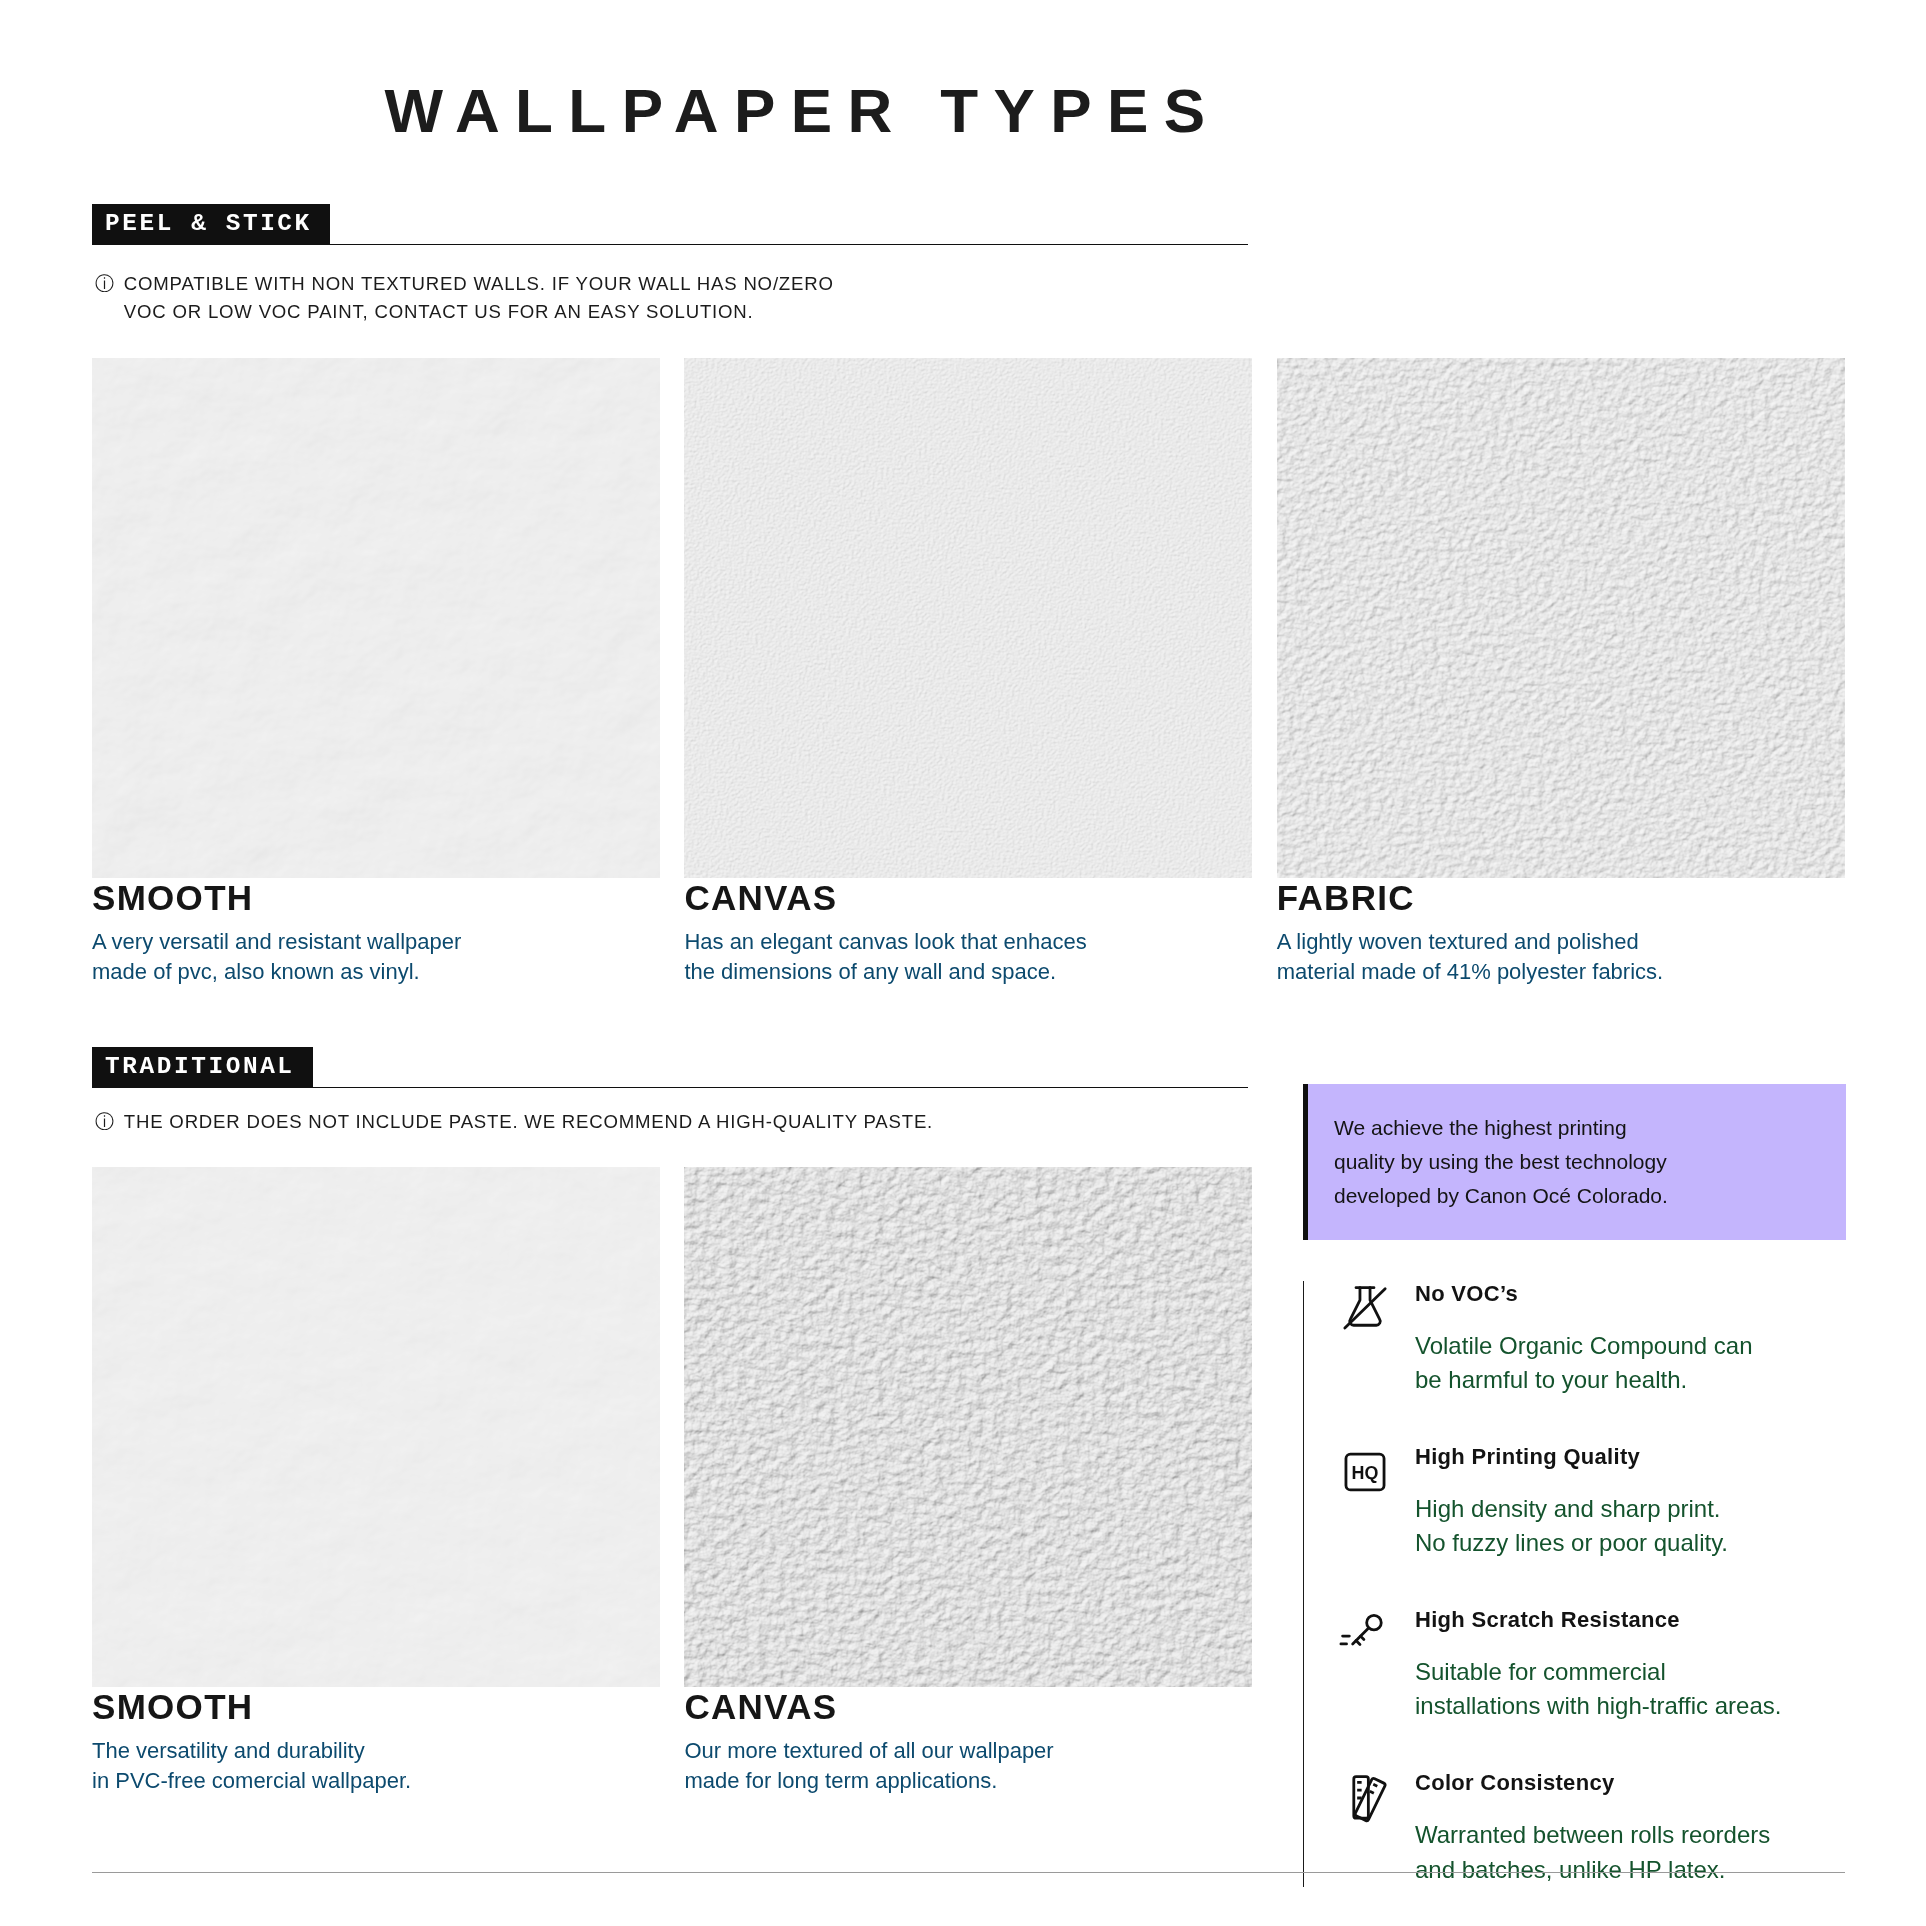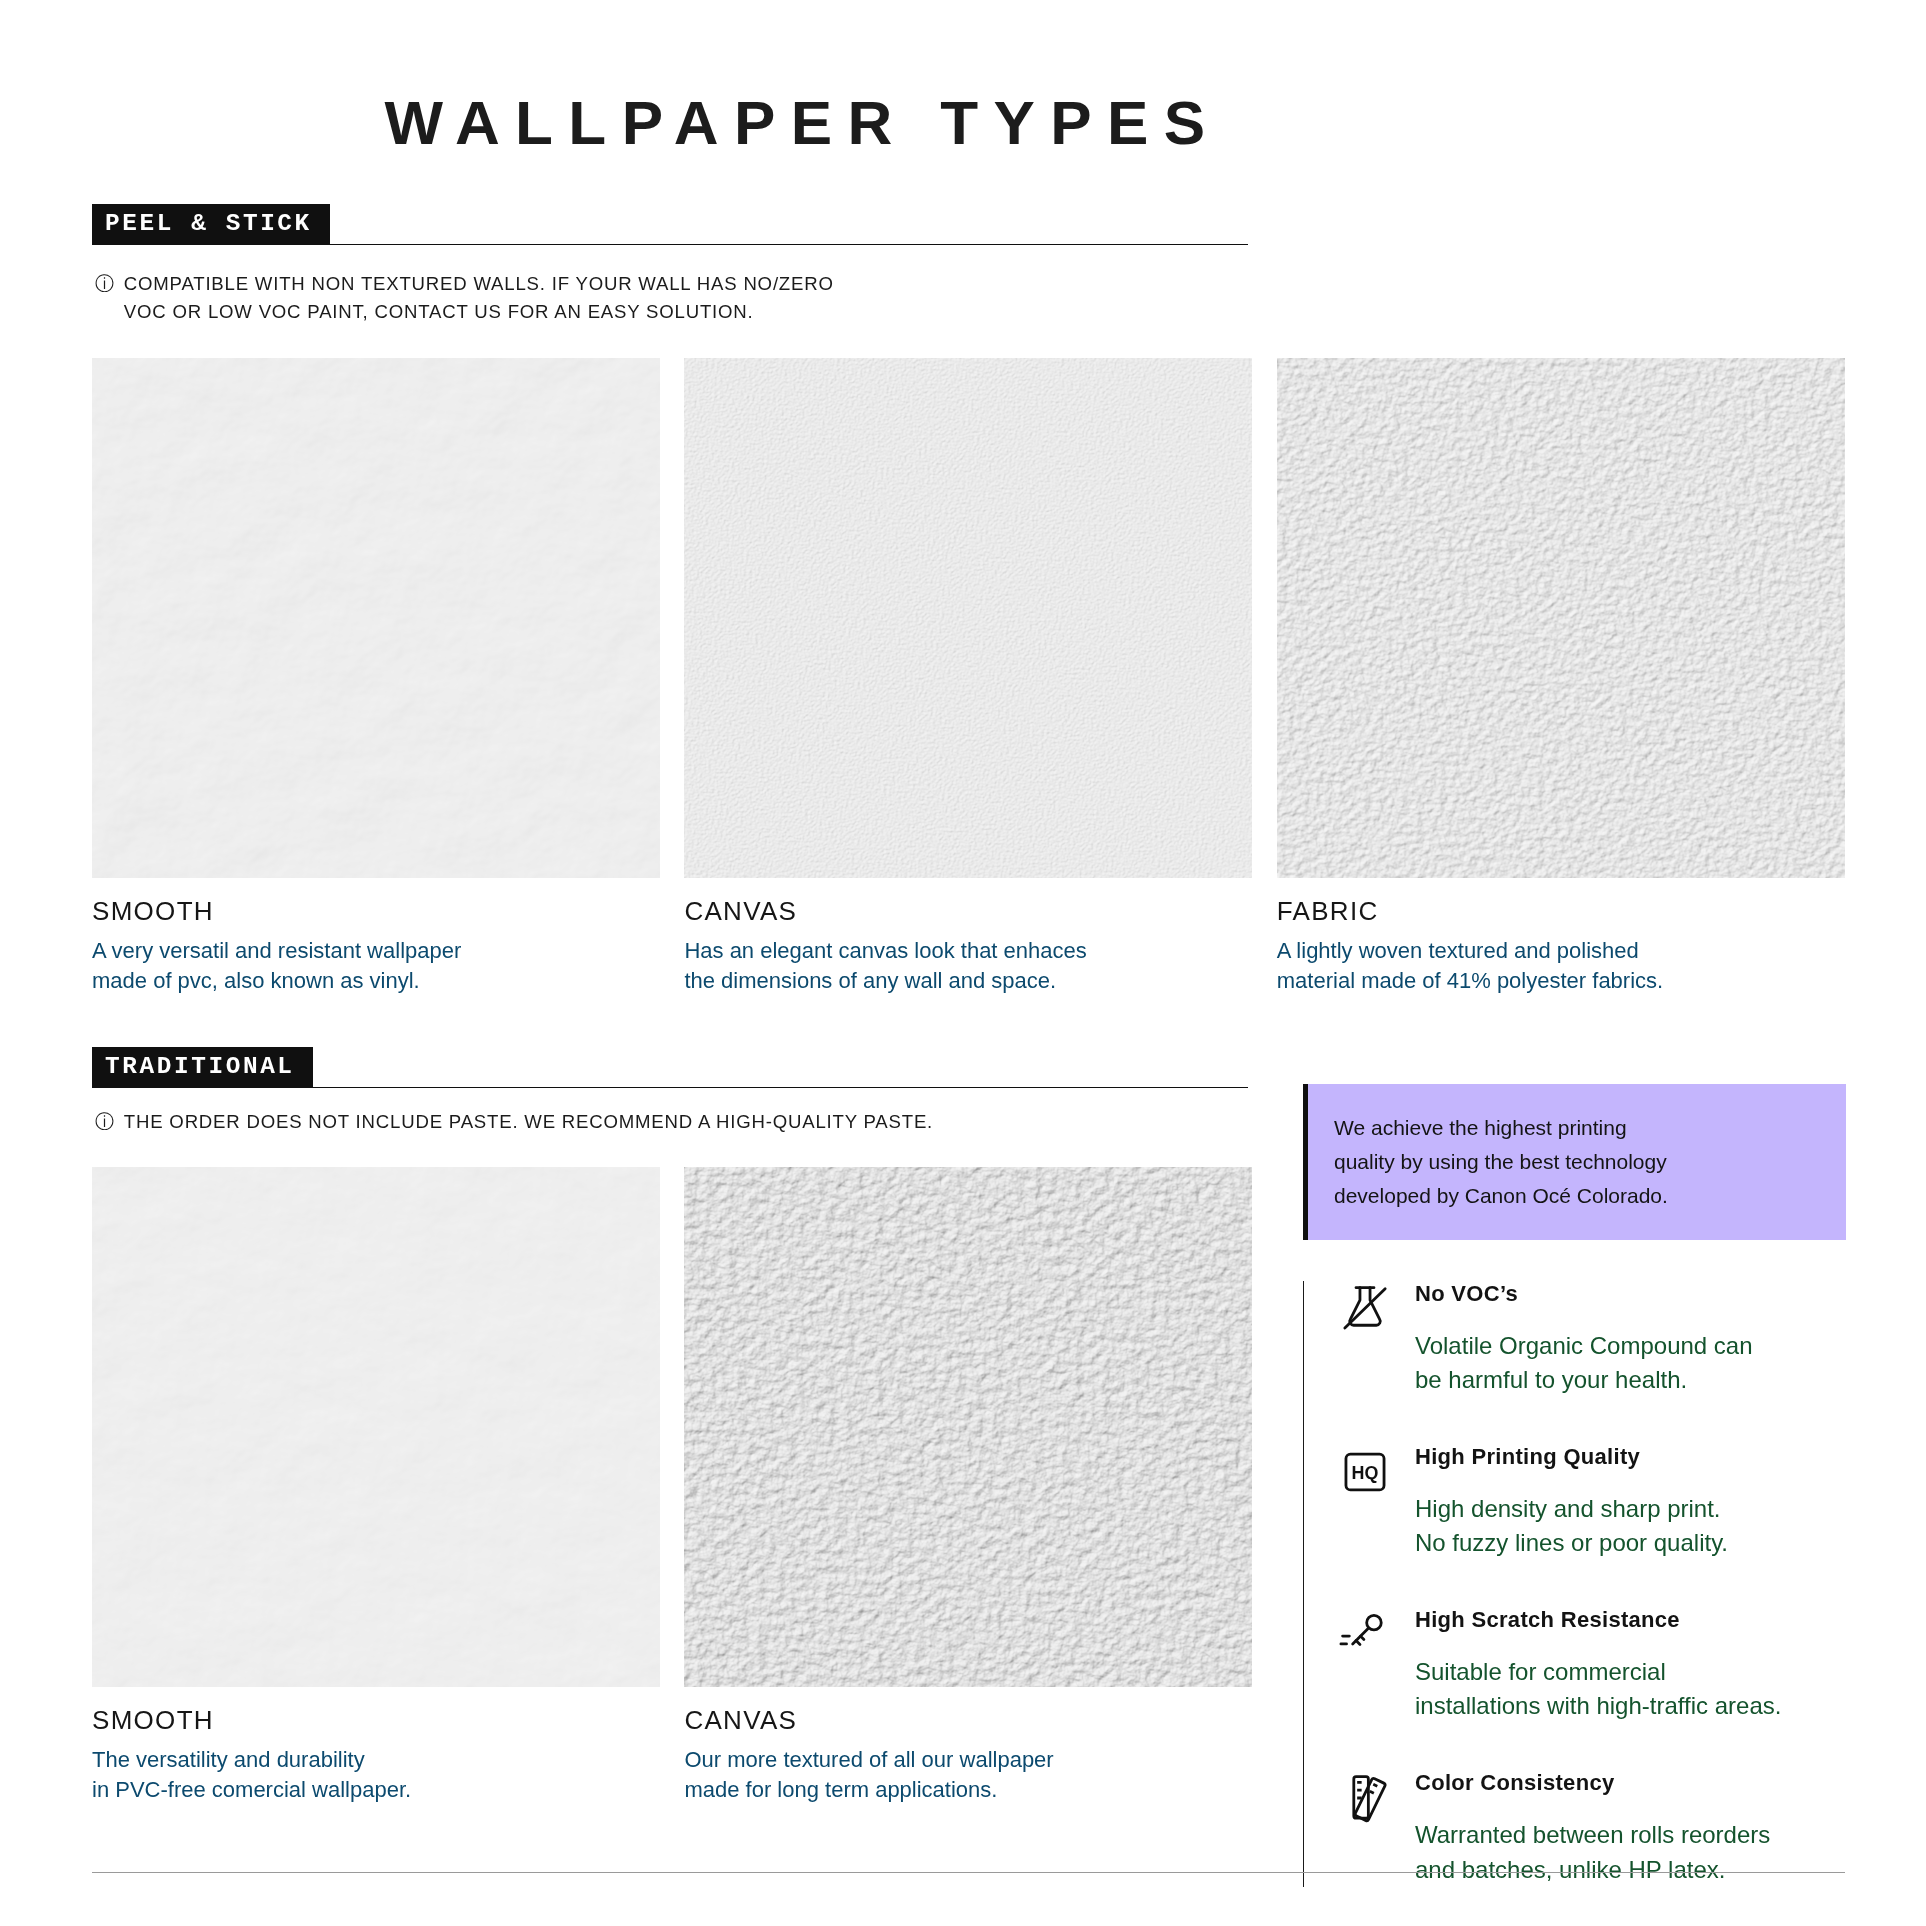--- a/index.html
+++ b/index.html
@@ -7,21 +7,21 @@
   body {
     background:#ffffff;
     font-family:"Liberation Sans", sans-serif;
     color:#1a1a1a;
     position:relative;
     overflow:hidden;
   }
   .page { position:absolute; inset:0; background:#fff; }
 
   .title {
-    position:absolute; top:87px; left:0; width:1605px;
+    position:absolute; top:75px; left:0; width:1605px;
     text-align:center; font-size:62px; font-weight:600;
     letter-spacing:15.4px; color:#1c1c1c; white-space:nowrap;
   }
 
   .section-head {
     position:absolute; left:92px; width:1156px;
     display:flex; align-items:flex-end;font-family:Liberation Mono, monospace;
   }
   .head-ps { top:204px; }
   .head-tr { top:1047px; }
@@ -40,21 +40,21 @@
   .note-tr { top:1108px; }
   .note-text { white-space:pre-line; }
   .info-glyph { font-size:19px; line-height:1.45; }
 
   .swatch-row { position:absolute; left:92px; display:flex; gap:24.4px; }
   .row-ps { top:358px; }
   .row-tr { top:1167px; }
   .swatch-col { width:568px; }
   .swatch { width:568px; height:520px; overflow:hidden; background:#f3f3f3; }
   .swatch svg { display:block; width:100%; height:100%; }
-  .swatch-name { margin-top:18px; font-size:26px; font-weight:400; letter-spacing:1.3px; color:#161616; }
+  .swatch-name { font-size:35px; font-weight:700; letter-spacing:1.3px; color:#161616; }
   .swatch-desc { margin-top:9px; font-size:22px; line-height:1.38; color:#0c4a6e; white-space:pre-line; }
 
   .quality-box {
     position:absolute; left:1303px; top:1084px; width:543px;
     background:#c4b5fd; border-left:5.8px solid #101010;
     padding:27px 26px; font-size:21px; line-height:1.62;
     white-space:pre-line; color:#141414;
   }
 
   .features {

